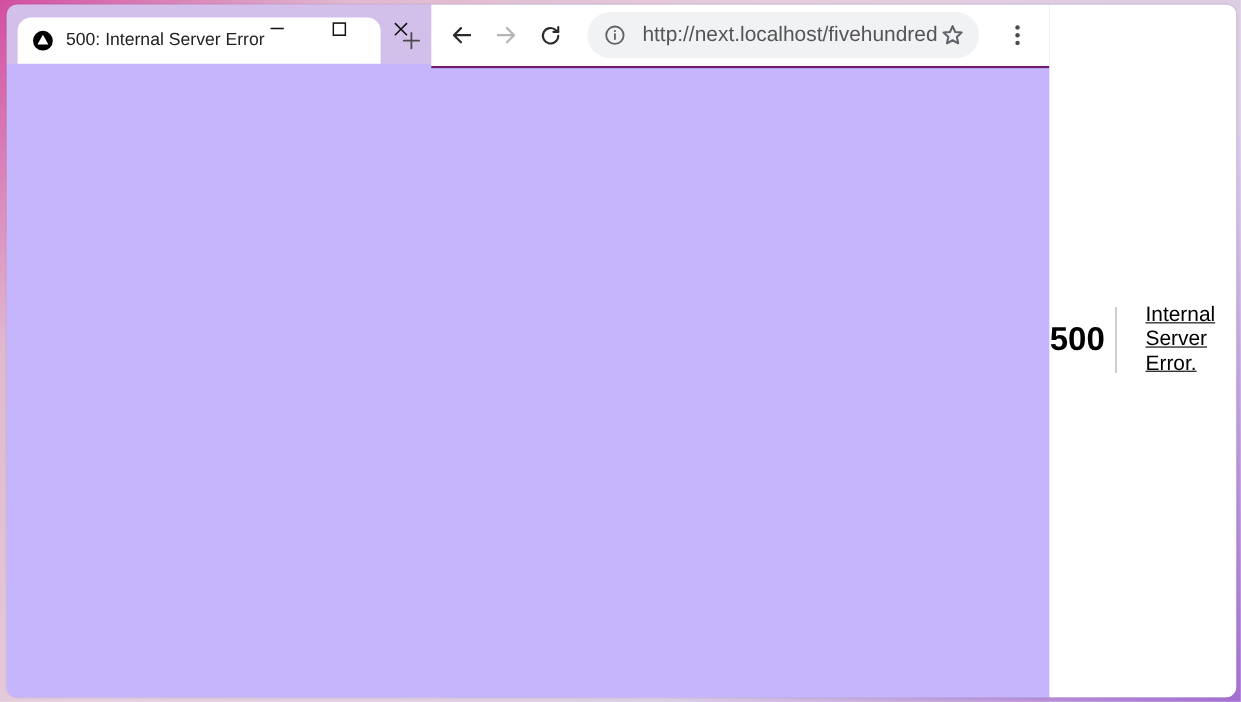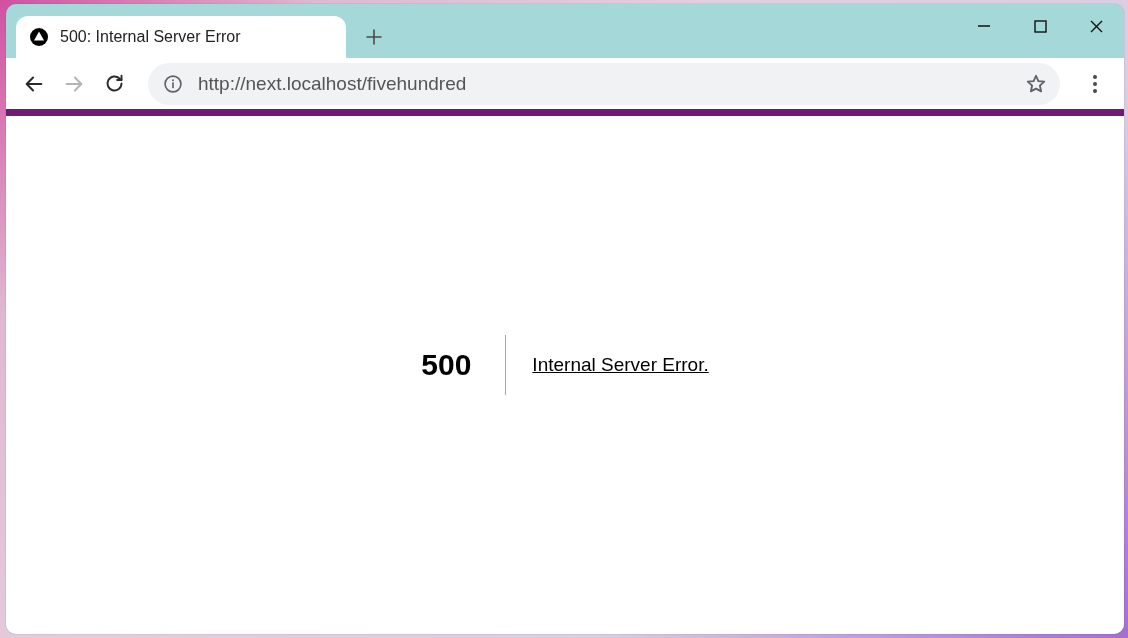--- a/index.html
+++ b/index.html
@@ -10,22 +10,22 @@
       display: flex;
       flex-direction: column;
     }
     .window {
       margin: 4px 4px 4px 6px;
       width: 1118px;
       height: 630px;
       border-radius: 10px;
       overflow: hidden;
       display: flex;
-      flex-direction: column;
-      background: #5eead4;
+      flex-direction: row;
+      background: #c4b5fd;
       box-shadow: 0 0 0 1px rgba(0,0,0,0.05);
     }
     .titlebar {
       height: 54px;
       background: rgba(224,200,218,0.55);
       display: flex;
       align-items: flex-end;
       position: relative;
     }
     .tab {
@@ -55,21 +55,21 @@
       display: flex; align-items: center;
     }
     .winbtn {
       width: 56px; height: 44px; display: flex; align-items: center; justify-content: center;
       cursor: pointer;
     }
     .toolbar {
       height: 58px; background: #fff;
       display: flex; align-items: center;
       padding: 0 8px 0 8px;
-      border-bottom: 7px solid #701a75;
+      border-bottom: 2px solid #701a75;
     }
     .nav-btn {
       width: 40px; height: 40px; display:flex; align-items:center; justify-content:center;
       border-radius: 50%; cursor: pointer;
     }
     .nav-btn.disabled svg { opacity: 0.35; }
     .omnibox {
       flex: 1; margin: 0 10px 0 14px; height: 42px;
       background: #f0f2f4; border-radius: 21px;
       display: flex; align-items: center;
@@ -82,21 +82,21 @@
     .content {
       flex: 1; background: #fff; position: relative;
       display:flex; align-items:center; justify-content:center;
     }
     .error-wrap {
       display:flex; align-items:center; justify-content:center;
       transform: translateY(-10px);
     }
     .error-code {
       font-size: 30px; font-weight: 600; color:#000;
-      padding-right: 34px;
+      padding-right: 10px;
       border-right: 1px solid rgba(0,0,0,0.35);
       line-height: 60px;
     }
     .error-msg {
       font-size: 19px; color:#000; padding-left: 26px; text-decoration: underline;
     }
   </style>
 </head>
 <body>
 

